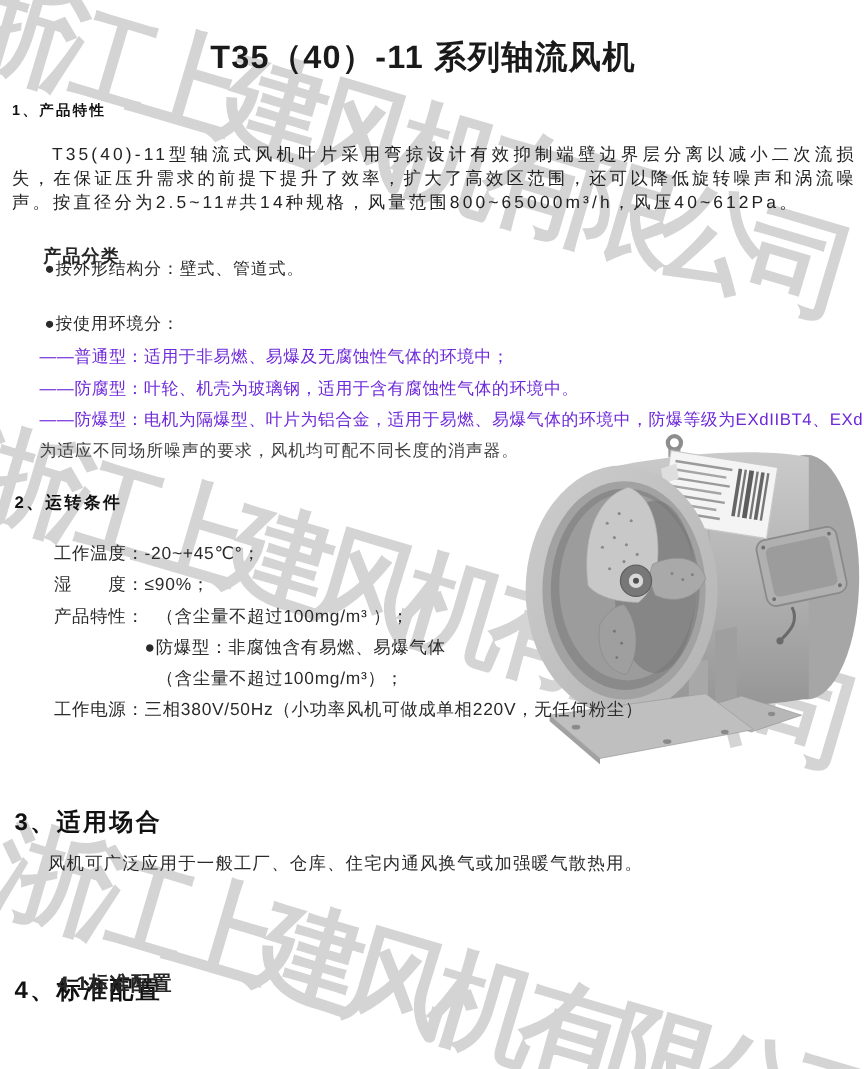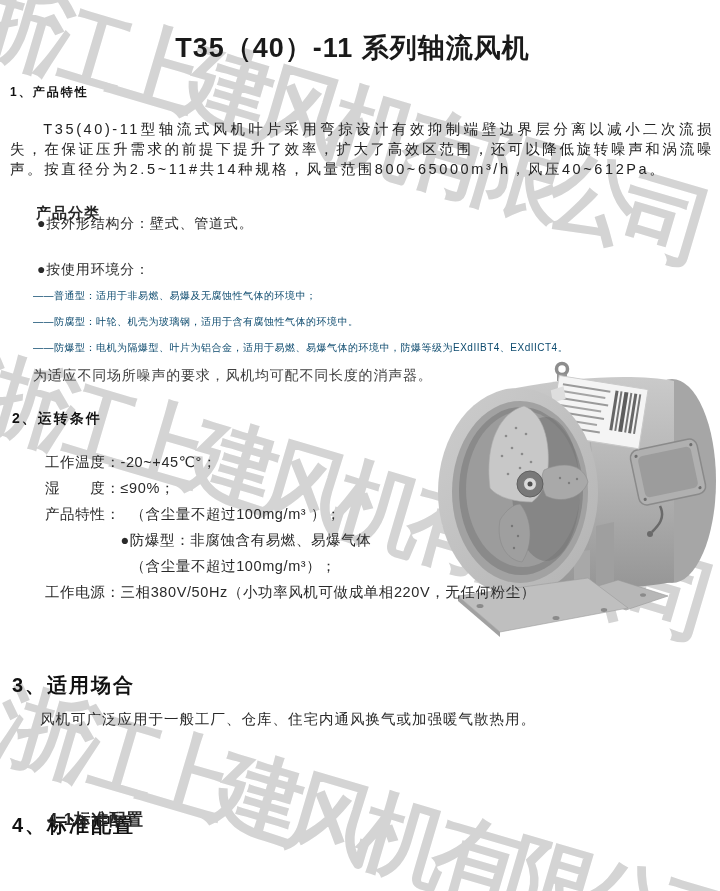--- a/index.html
+++ b/index.html
@@ -28,21 +28,21 @@
   .h1{left:10px; top:84px; font-size:12px;}
   .para1{
     left:10px; top:119px; width:704px;
     font-size:14.5px; line-height:20px; letter-spacing:2.6px;
     text-indent:2.3em; text-align:justify; color:#222;
   }
   .sub1{left:36px; top:204px; font-size:15px; font-weight:600; letter-spacing:1px;}
   .bullet{font-size:14px; letter-spacing:0.8px; color:#2a2a2a;}
   .b1{left:37px; top:215px;}
   .b2{left:37px; top:261px;}
-  .dash{font-size:10px; letter-spacing:0.5px; white-space:nowrap; color:#0c4a6e;}
+  .dash{font-size:14px; letter-spacing:0.5px; white-space:nowrap; color:#6d28d9;}
   .d1{left:33px; top:289px;}
   .d2{left:33px; top:315px;}
   .d3{left:33px; top:341px;}
   .note1{left:33px; top:367px; font-size:14px; letter-spacing:0.8px; color:#404040;}
   .h2{left:12px; top:410px; font-size:14px;}
   .sec2{
     left:45px; top:449px; width:560px;
     font-size:14.5px; line-height:26px; letter-spacing:0.6px; color:#2a2a2a;
   }
   .row{display:flex; align-items:flex-start;}

